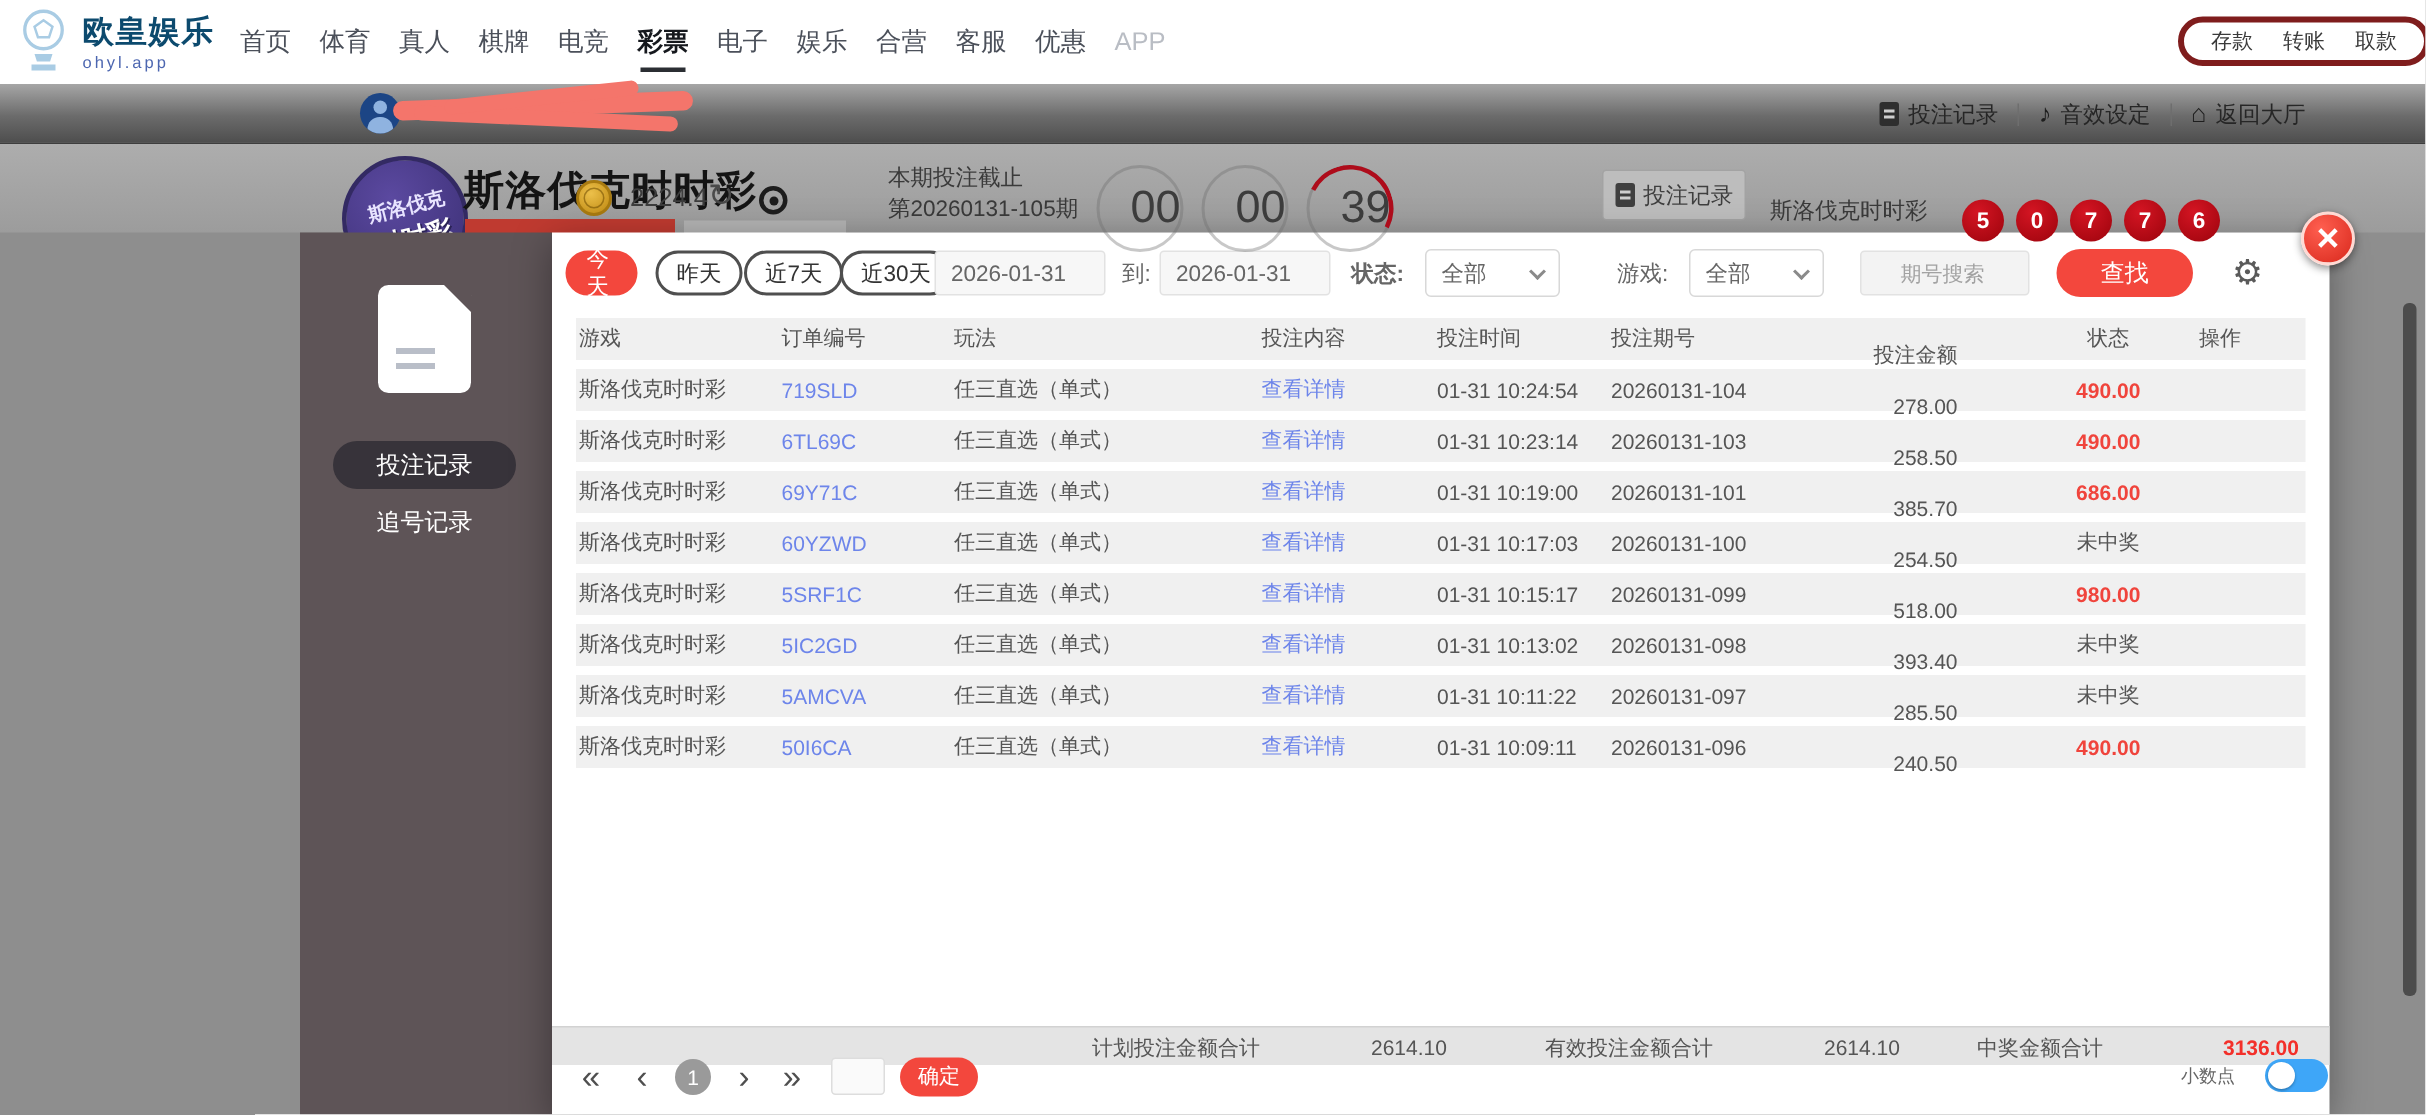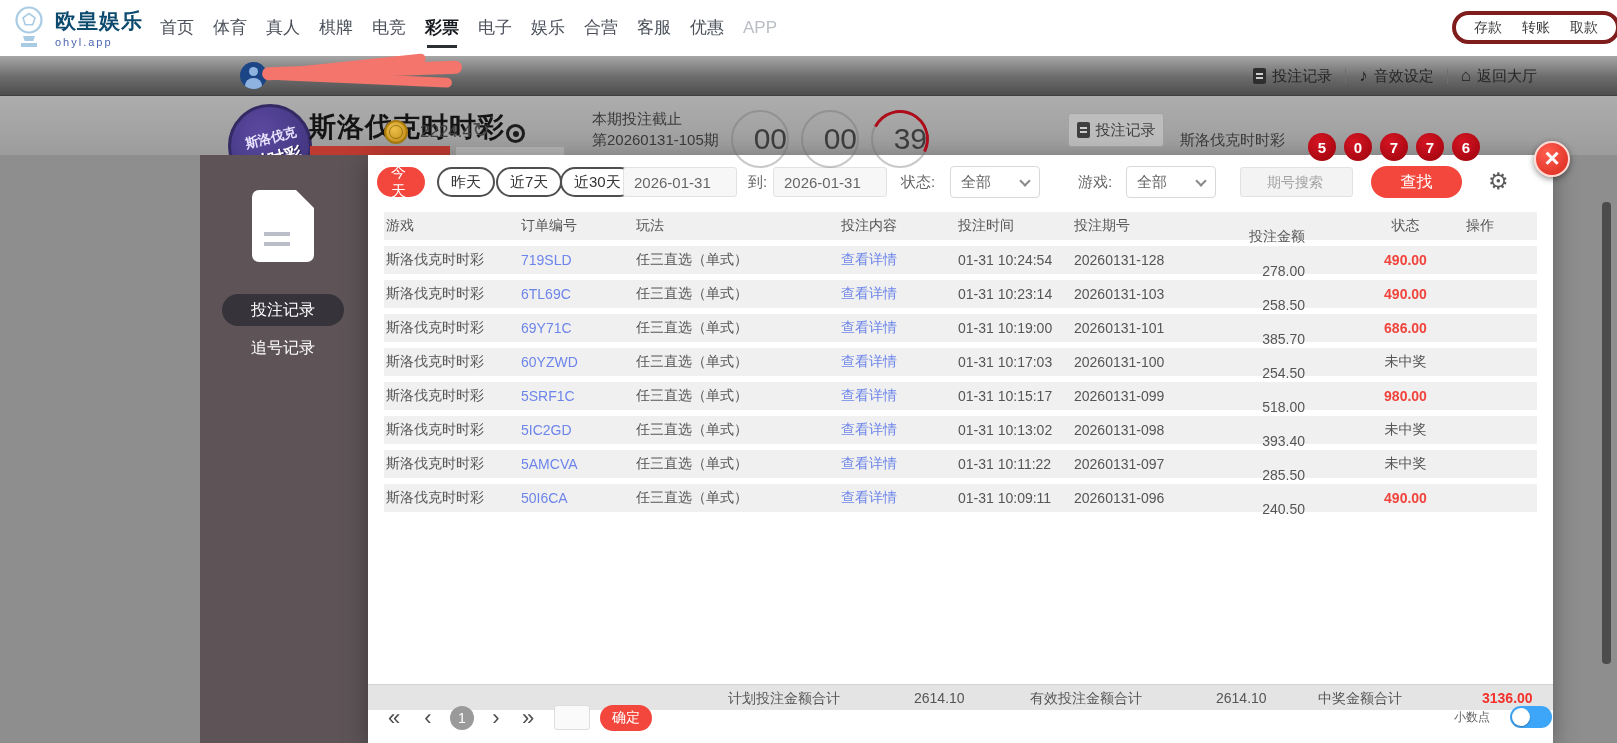--- a/index.html
+++ b/index.html
@@ -75,21 +75,21 @@
   .side-item.i0 { top:139px; } .side-item.i1 { top:177px; }
 
   
   .modal { position:absolute; left:368px; top:155px; width:1185px; height:588px; background:#fff; z-index:5; box-shadow:0 6px 24px rgba(0,0,0,.35); }
   .pill { position:absolute; top:12px; height:30px; border-radius:16px; display:flex; align-items:center; justify-content:center; font-size:15px; cursor:pointer; background:#fff; border:2px solid #4f4f4f; color:#333; padding:0 12px; }
   .pill.active { background:#f3473d; border-color:#f3473d; color:#fff; }
   .p0 { left:9px; width:48px; } .p1 { left:69px; } .p2 { left:128px; } .p3 { left:192px; }
   .dateinput { position:absolute; top:12px; width:114px; height:30px; background:#f7f7f7; border:1px solid #e2e2e2; border-radius:3px; font-size:15px; color:#666; padding:0 10px; font-family:inherit; }
   .d0 { left:255px; } .d1 { left:405px; }
   .flabel { position:absolute; top:18px; font-size:15px; color:#666; }
-  .to-label { left:380px; } .status-label { left:533px; } .game-label { left:710px; }
+  .to-label { left:380px; } .status-label { left:533px;font-weight:bold; } .game-label { left:710px; }
   .fselect { position:absolute; top:11px; width:90px; height:32px; border:1px solid #d8d8d8; border-radius:4px; background:#fff; display:flex; align-items:center; font-size:15px; color:#666; padding:0 10px; cursor:pointer; }
   .s0 { left:582px; } .s1 { left:758px; }
   .chev { position:absolute; right:10px; top:10px; width:8px; height:8px; border-right:2px solid #8a8a8a; border-bottom:2px solid #8a8a8a; transform:rotate(45deg); }
   .searchinput { position:absolute; left:872px; top:12px; width:113px; height:30px; background:#f3f3f3; border:1px solid #e2e2e2; border-radius:3px; font-size:14px; color:#555; padding:0 26px; font-family:inherit; }
   .searchinput::placeholder { color:#a2a2a2; }
   .find-btn { position:absolute; left:1003px; top:11px; width:91px; height:32px; background:#f3473d; border:none; border-radius:17px; color:#fff; font-size:16px; cursor:pointer; font-family:inherit; }
   .gear { position:absolute; left:1120px; top:13px; font-size:23px; color:#5a5a5a; cursor:pointer; }
 
   .tablewrap { position:absolute; left:16px; top:57px; width:1153px; }
   .tr { display:grid; grid-template-columns:135px 115px 205px 117px 116px 172px 101px 119px 73px; height:28px; align-items:center; background:#f0f0f0; margin-bottom:6px; }
@@ -282,21 +282,21 @@
         <div class="th c9">操作</div>
       </div>
       <div>
 
           <div class="tr">
             <div class="td c1">斯洛伐克时时彩</div>
             <div class="td c2"><span class="bluelink">719SLD</span></div>
             <div class="td c3">任三直选（单式）</div>
             <div class="td c4"><span class="bluelink">查看详情</span></div>
             <div class="td c5">01-31 10:24:54</div>
-            <div class="td c6">20260131-128</div>
+            <div class="td c6">20260131-104</div>
             <div class="td c7">278.00</div>
             <div class="td c8"><span class="win">490.00</span></div>
             <div class="td c9"></div>
           </div>
 
           <div class="tr">
             <div class="td c1">斯洛伐克时时彩</div>
             <div class="td c2"><span class="bluelink">6TL69C</span></div>
             <div class="td c3">任三直选（单式）</div>
             <div class="td c4"><span class="bluelink">查看详情</span></div>

